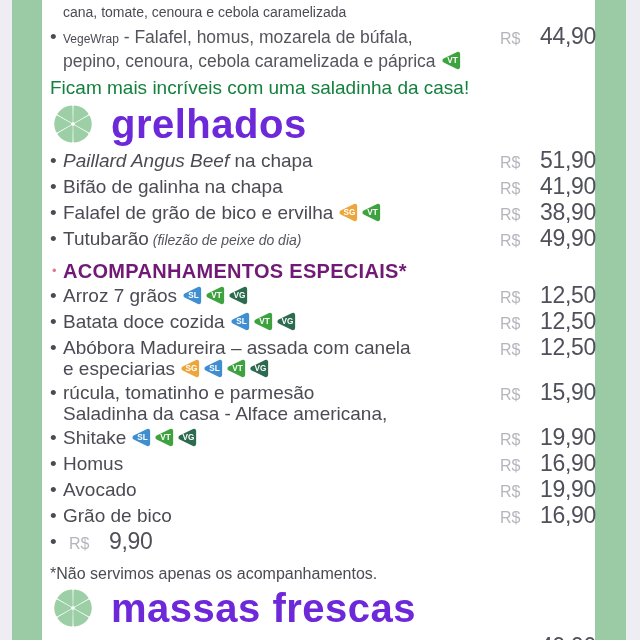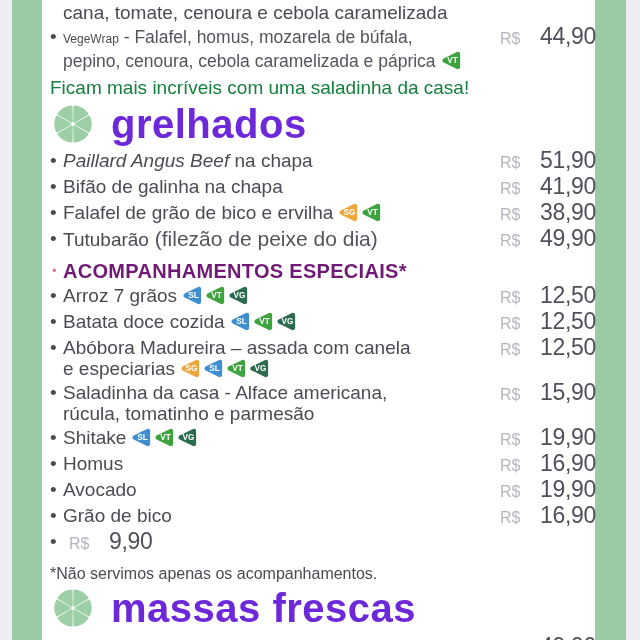--- a/index.html
+++ b/index.html
@@ -20,23 +20,23 @@
   .content { position: absolute; left: 50px; top: 0; width: 546px; }
 
   
   .row { display: flex; align-items: flex-start; margin-top: 3px; }
   .bullet { width: 13px; flex-shrink: 0; font-size: 19px; line-height: 21px; color: #4b4b54; }
   .text { flex: 1; font-size: 19px; line-height: 21px; color: #4b4b54; }
   .text .ln { display: block; }
   .it { font-style: italic; }
   .big { font-size: 12px; }
   .desc { font-size: 17.5px; color: #54545d; }
-  .note { font-size: 21px; color: #54545d; }
-
-  .cont-line { margin: 2px 0 0 13px; font-size: 19px; line-height: 21px; }
+  .note { font-size: 14px; color: #54545d; font-style: italic; }
+
+  .cont-line { margin: 2px 0 0 13px; font-size: 14px; line-height: 21px; }
 
   
   .price { width: 96px; margin-left: 6px; flex-shrink: 0; display: flex; align-items: baseline; }
   .cur { width: 40px; font-size: 16px; color: #b5b5bd; line-height: 21px; }
   .amt { font-size: 23px; color: #50505a; letter-spacing: -0.3px; line-height: 21px; }
 
   .promo { margin-top: 5px; font-size: 19px; line-height: 21px; color: #15803d; }
 
   .section-header { display: flex; align-items: center; margin-top: 3px; margin-bottom: 3px; }
   .flower { width: 46px; height: 46px; margin-right: 15px; flex-shrink: 0; }
@@ -206,22 +206,22 @@
       </div>
       <div class="price">
         <span class="cur">R$</span>
         <span class="amt">12,50</span>
       </div>
     </div>
 
     <div class="row">
       <span class="bullet">•</span>
       <div class="text">
+        <span class="ln">rúcula, tomatinho e parmesão</span>
         <span class="ln">Saladinha da casa - Alface americana,</span>
-        <span class="ln">rúcula, tomatinho e parmesão</span>
       </div>
       <div class="price">
         <span class="cur">R$</span>
         <span class="amt">15,90</span>
       </div>
     </div>
 
     <div class="row">
       <span class="bullet">•</span>
       <div class="text"><span>Shitake</span><svg class="badge bSL" viewBox="0 0 24 22">

